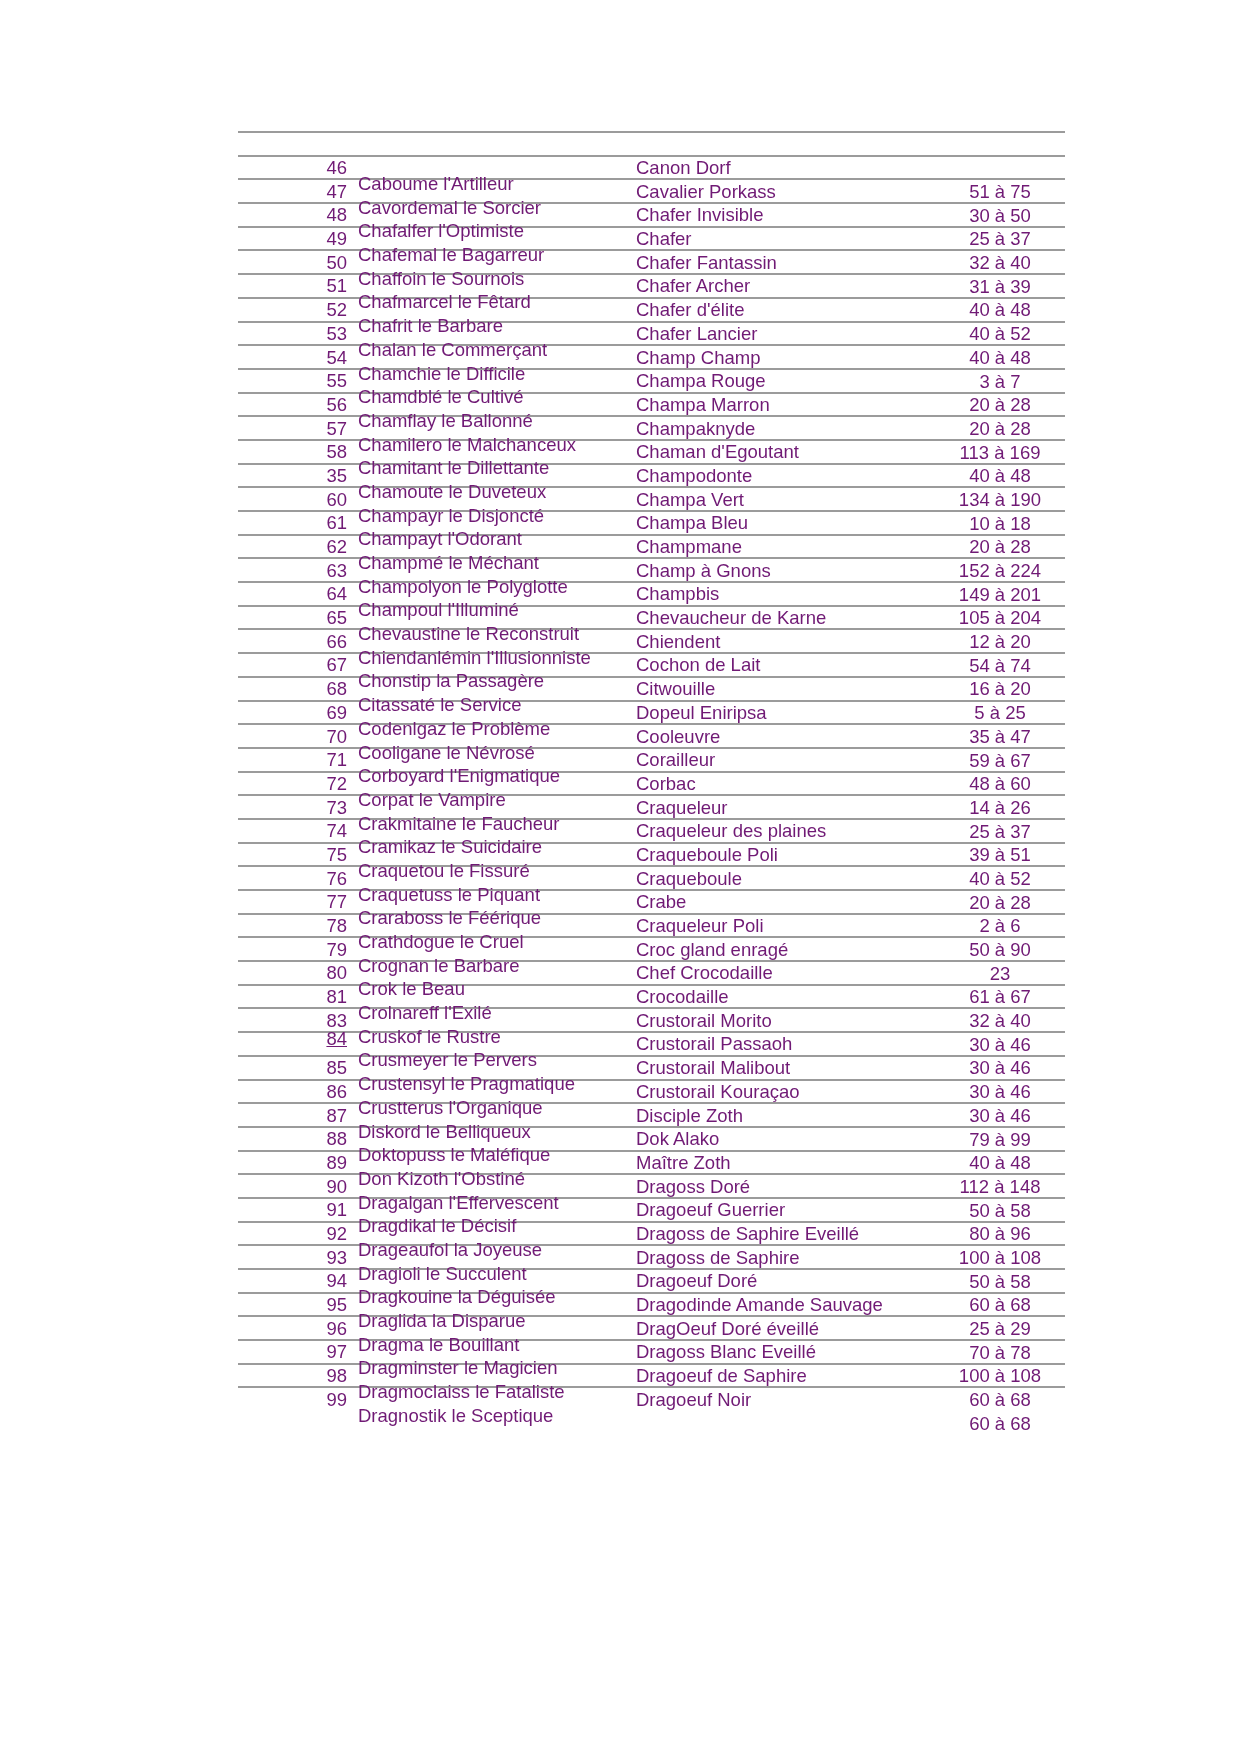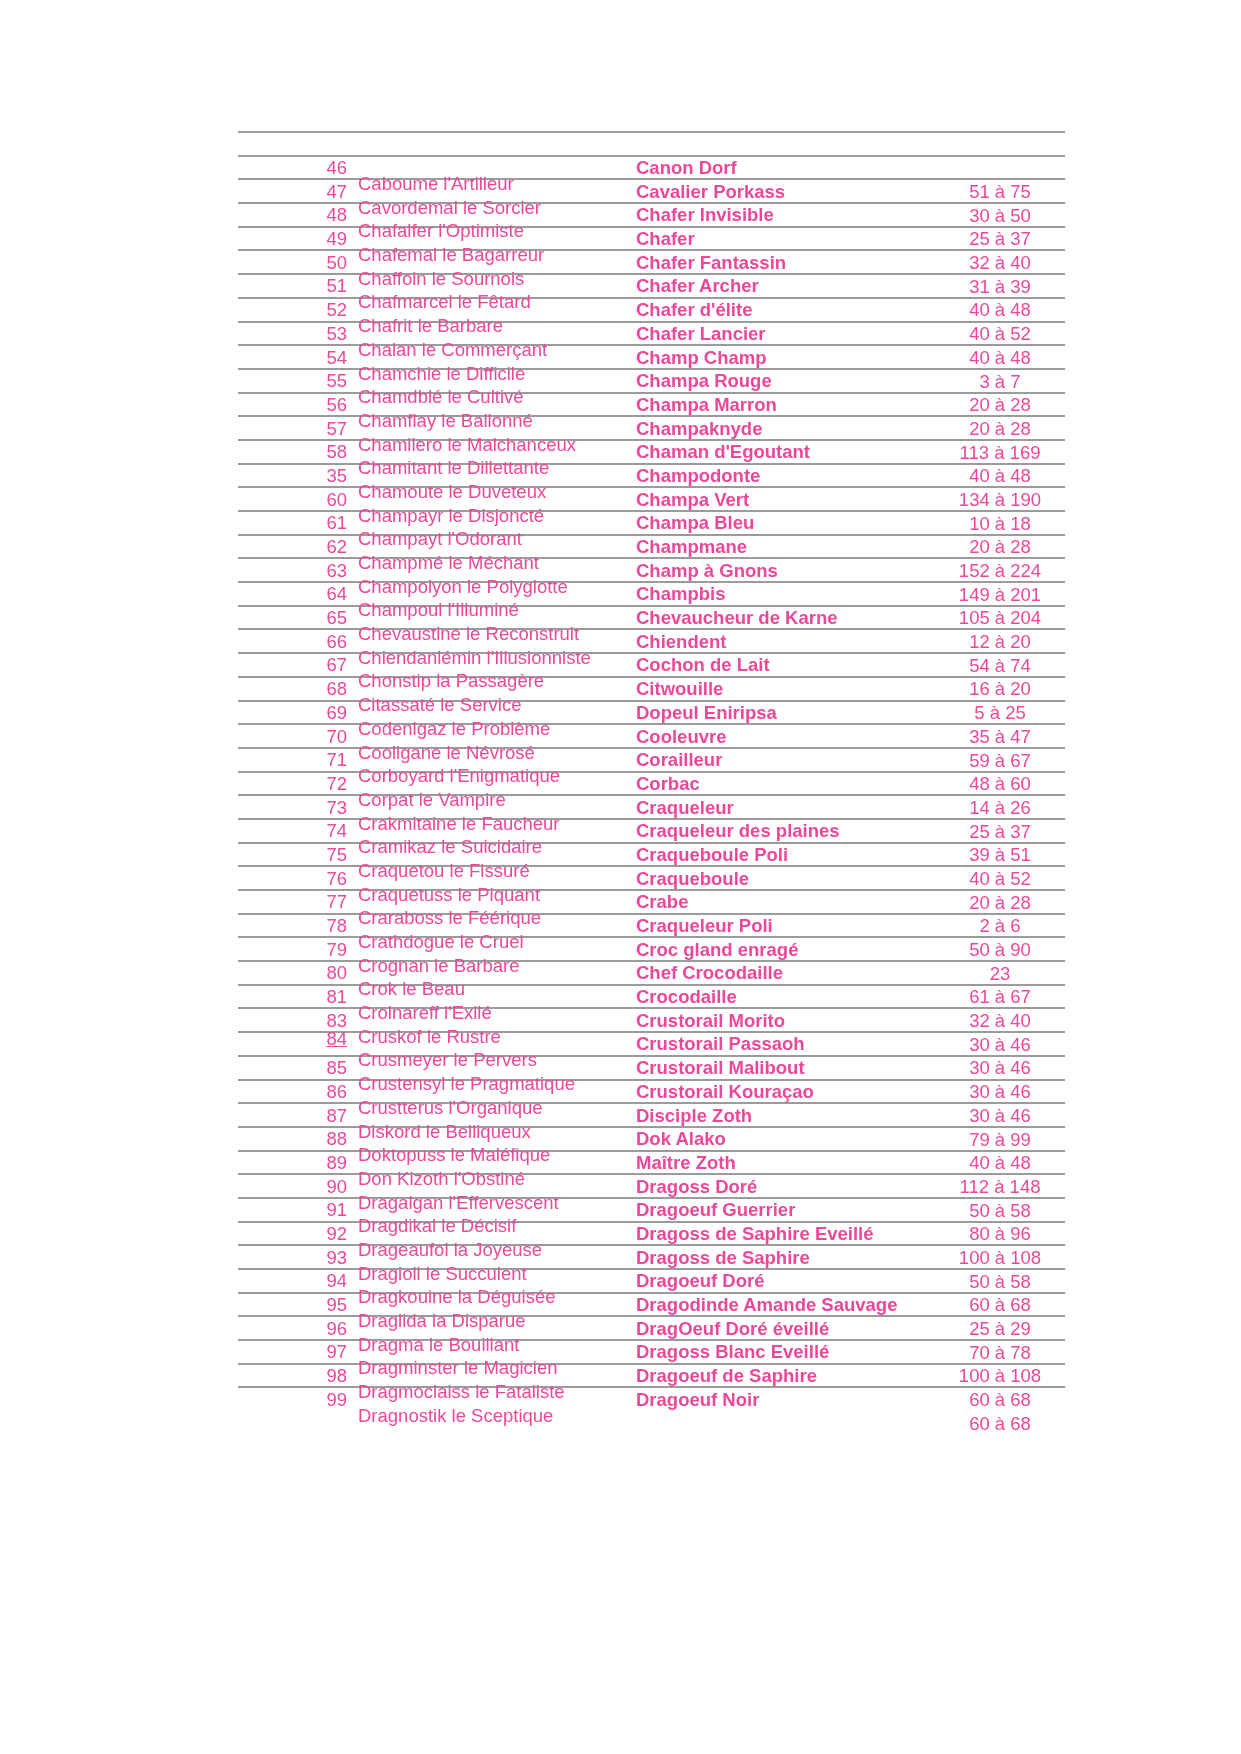--- a/index.html
+++ b/index.html
@@ -6,21 +6,21 @@
     margin: 0;
     padding: 0;
     background: #ffffff;
   }
   #doc-page {
     position: relative;
     width: 1241px;
     height: 1754px;
     background: #ffffff;
     font-family: "Liberation Sans", sans-serif;
-    color: #ec4899;
+    color: #701a75;
     overflow: hidden;
   }
   #monster-table {
     position: absolute;
     left: 238px;
     top: 131px;
     width: 827px;
     border-bottom: 2px solid #9b9b9b;
   }
   .row {
@@ -42,21 +42,20 @@
     padding-right: 4px;
   }
   .cell.name {
     text-align: left;
     padding-left: 7px;
     margin-top: 32px;
   }
   .cell.monster {
     text-align: left;
     padding-left: 6px;
-    font-weight: bold;
   }
   .cell.level {
     text-align: center;
     margin-top: 48px;
   }
   .numspan.raised {
     position: relative;
     top: -5px;
     text-decoration: underline;
   }

